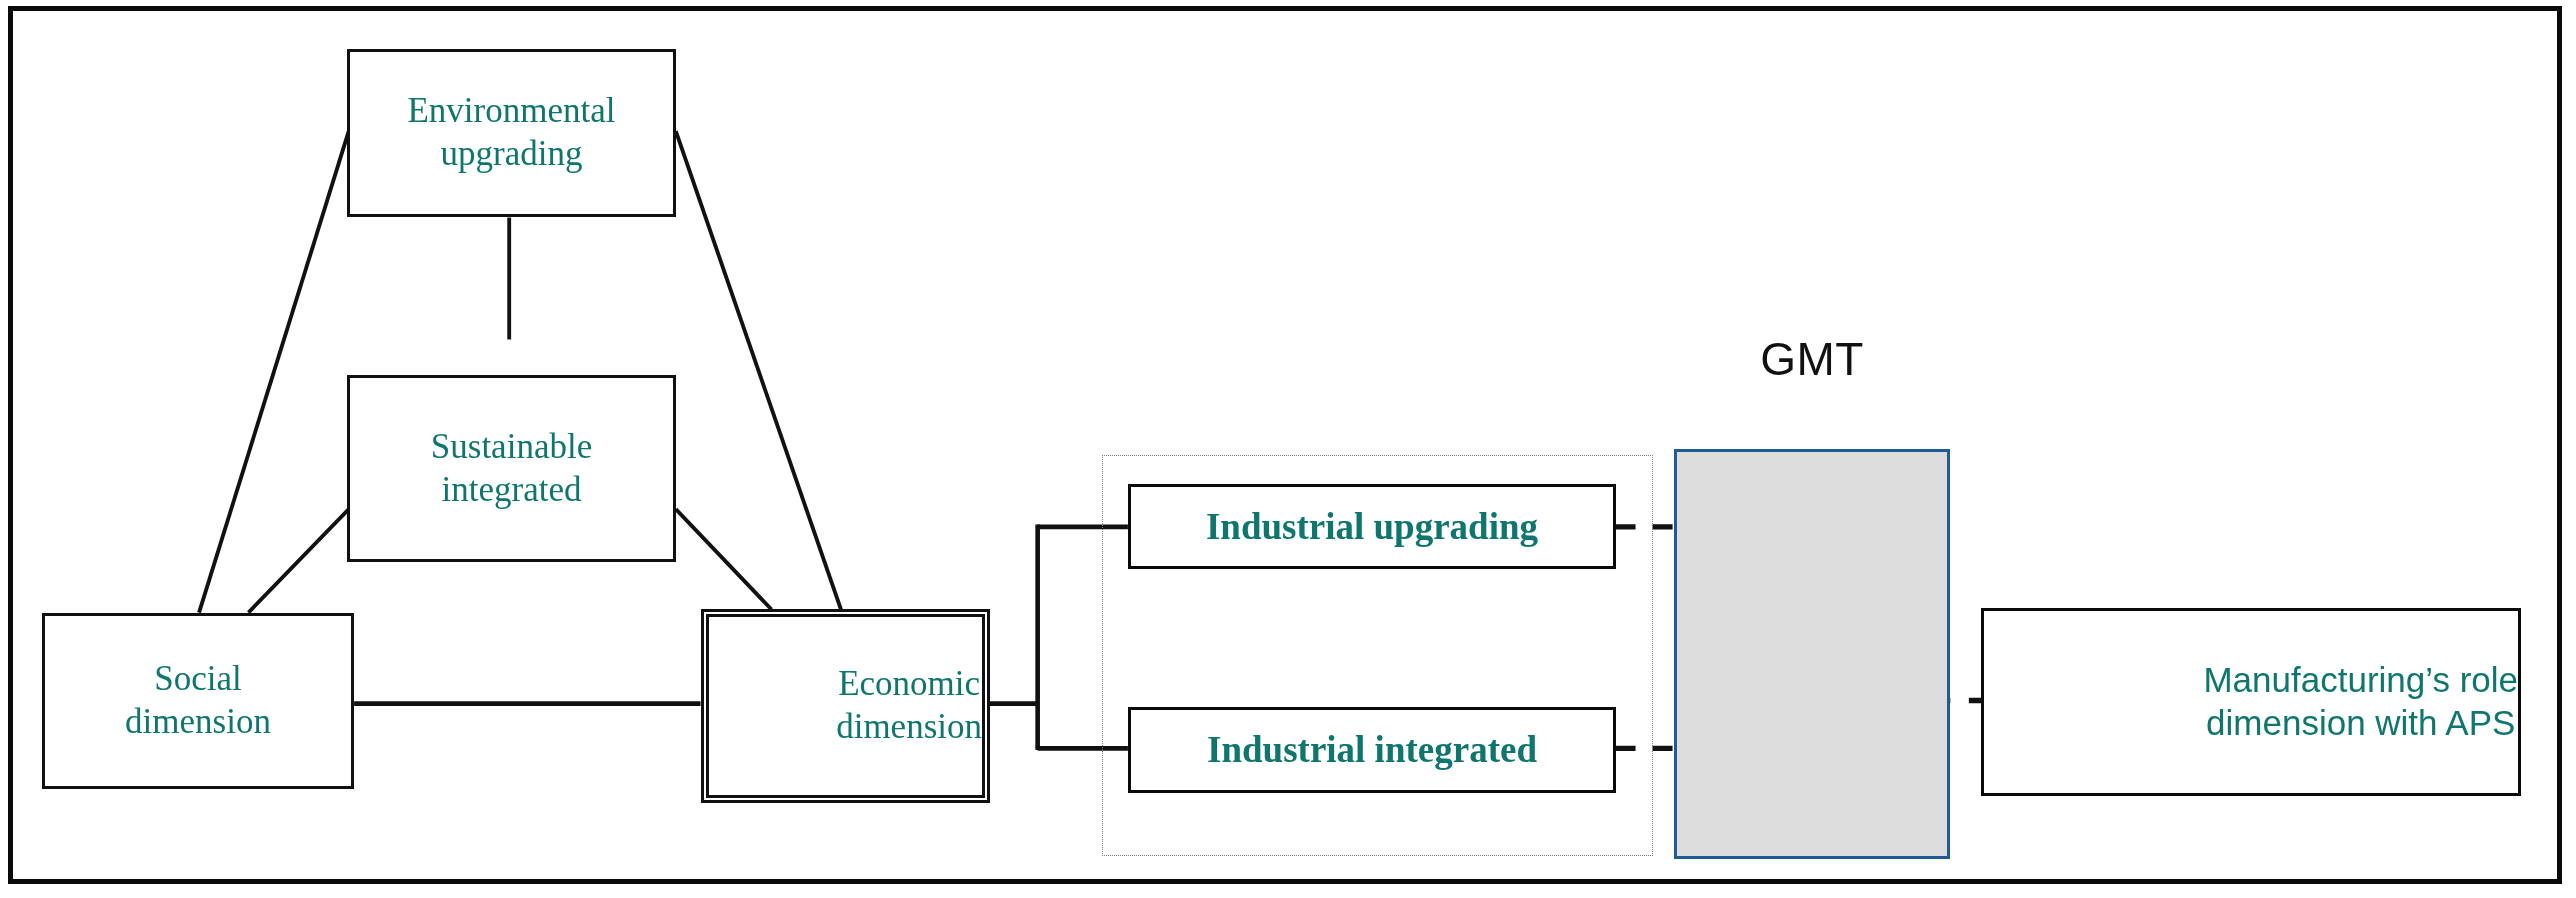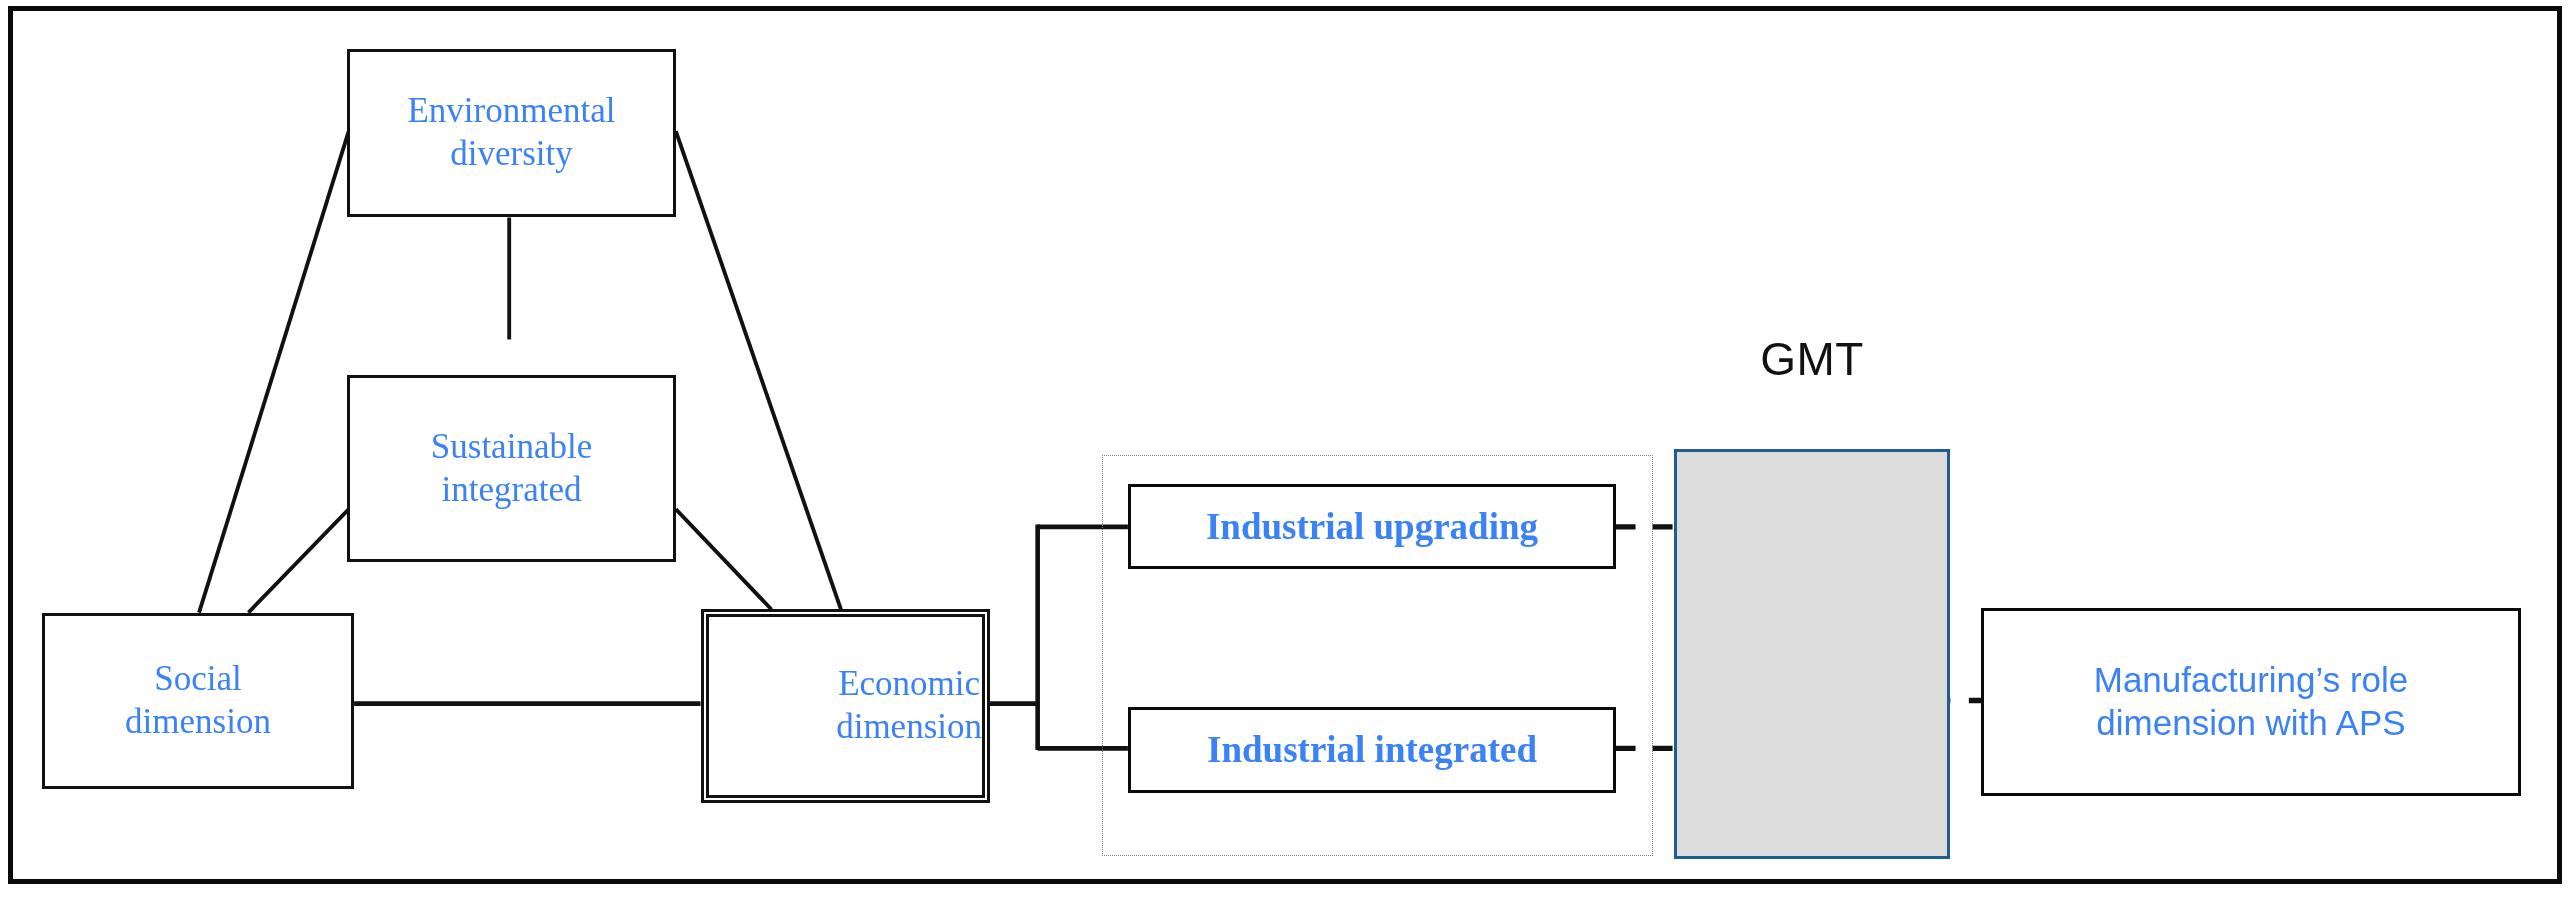--- a/index.html
+++ b/index.html
@@ -36,21 +36,21 @@
   }
   .node {
     position: absolute;
     box-sizing: border-box;
     background: #ffffff;
     display: flex;
     align-items: center;
     justify-content: center;
     text-align: center;
     line-height: 1.22;
-    color: #3b82f6;
+    color: #0f766e;
   }
   
   .node.serif {
     border: 3.1px solid #111111;
     font-family: "Liberation Serif", "DejaVu Serif", serif;
     font-size: 35px;
     font-weight: 400;
   }
   
   .node.double {
@@ -66,20 +66,21 @@
     font-family: "Liberation Serif", "DejaVu Serif", serif;
     font-size: 37px;
     font-weight: 700;
   }
   
   .node.sans {
     border: 3.9px solid #0a0a0a;
     font-family: "Liberation Sans", "DejaVu Sans", sans-serif;
     font-size: 35px;
     font-weight: 400;
+    justify-content: flex-end;
   }
   #env-box    { left: 347px;  top: 49px;   width: 329px; height: 168px; }
   #sus-box    { left: 347px;  top: 339px;  width: 329px; height: 187px; margin-top: 36px; }
   #soc-box    { left: 42px;   top: 613px;  width: 312px; height: 176px; }
   #eco-box    { left: 701px;  top: 609px;  width: 289px; height: 194px; justify-content: flex-end; }
   #ind-up-box { left: 1128px; top: 484px;  width: 488px; height: 85px; }
   #ind-dv-box { left: 1128px; top: 707px;  width: 488px; height: 86px; }
   #aps-box    { left: 1981px; top: 608px;  width: 540px; height: 188px; }
 
   #dotted-group {
@@ -153,21 +154,21 @@
   </svg>
 
   <div id="dotted-group"></div>
 
   <div id="gmt-panel"></div>
   <div id="gmt-label">GMT</div>
 
   <div class="node serif" id="env-box">
     <div>
       <div>Environmental</div>
-      <div>diversity</div>
+      <div>upgrading</div>
     </div>
   </div>
 
   <div class="node serif" id="sus-box">
     <div>
       <div>Sustainable</div>
       <div>integrated</div>
     </div>
   </div>
 

